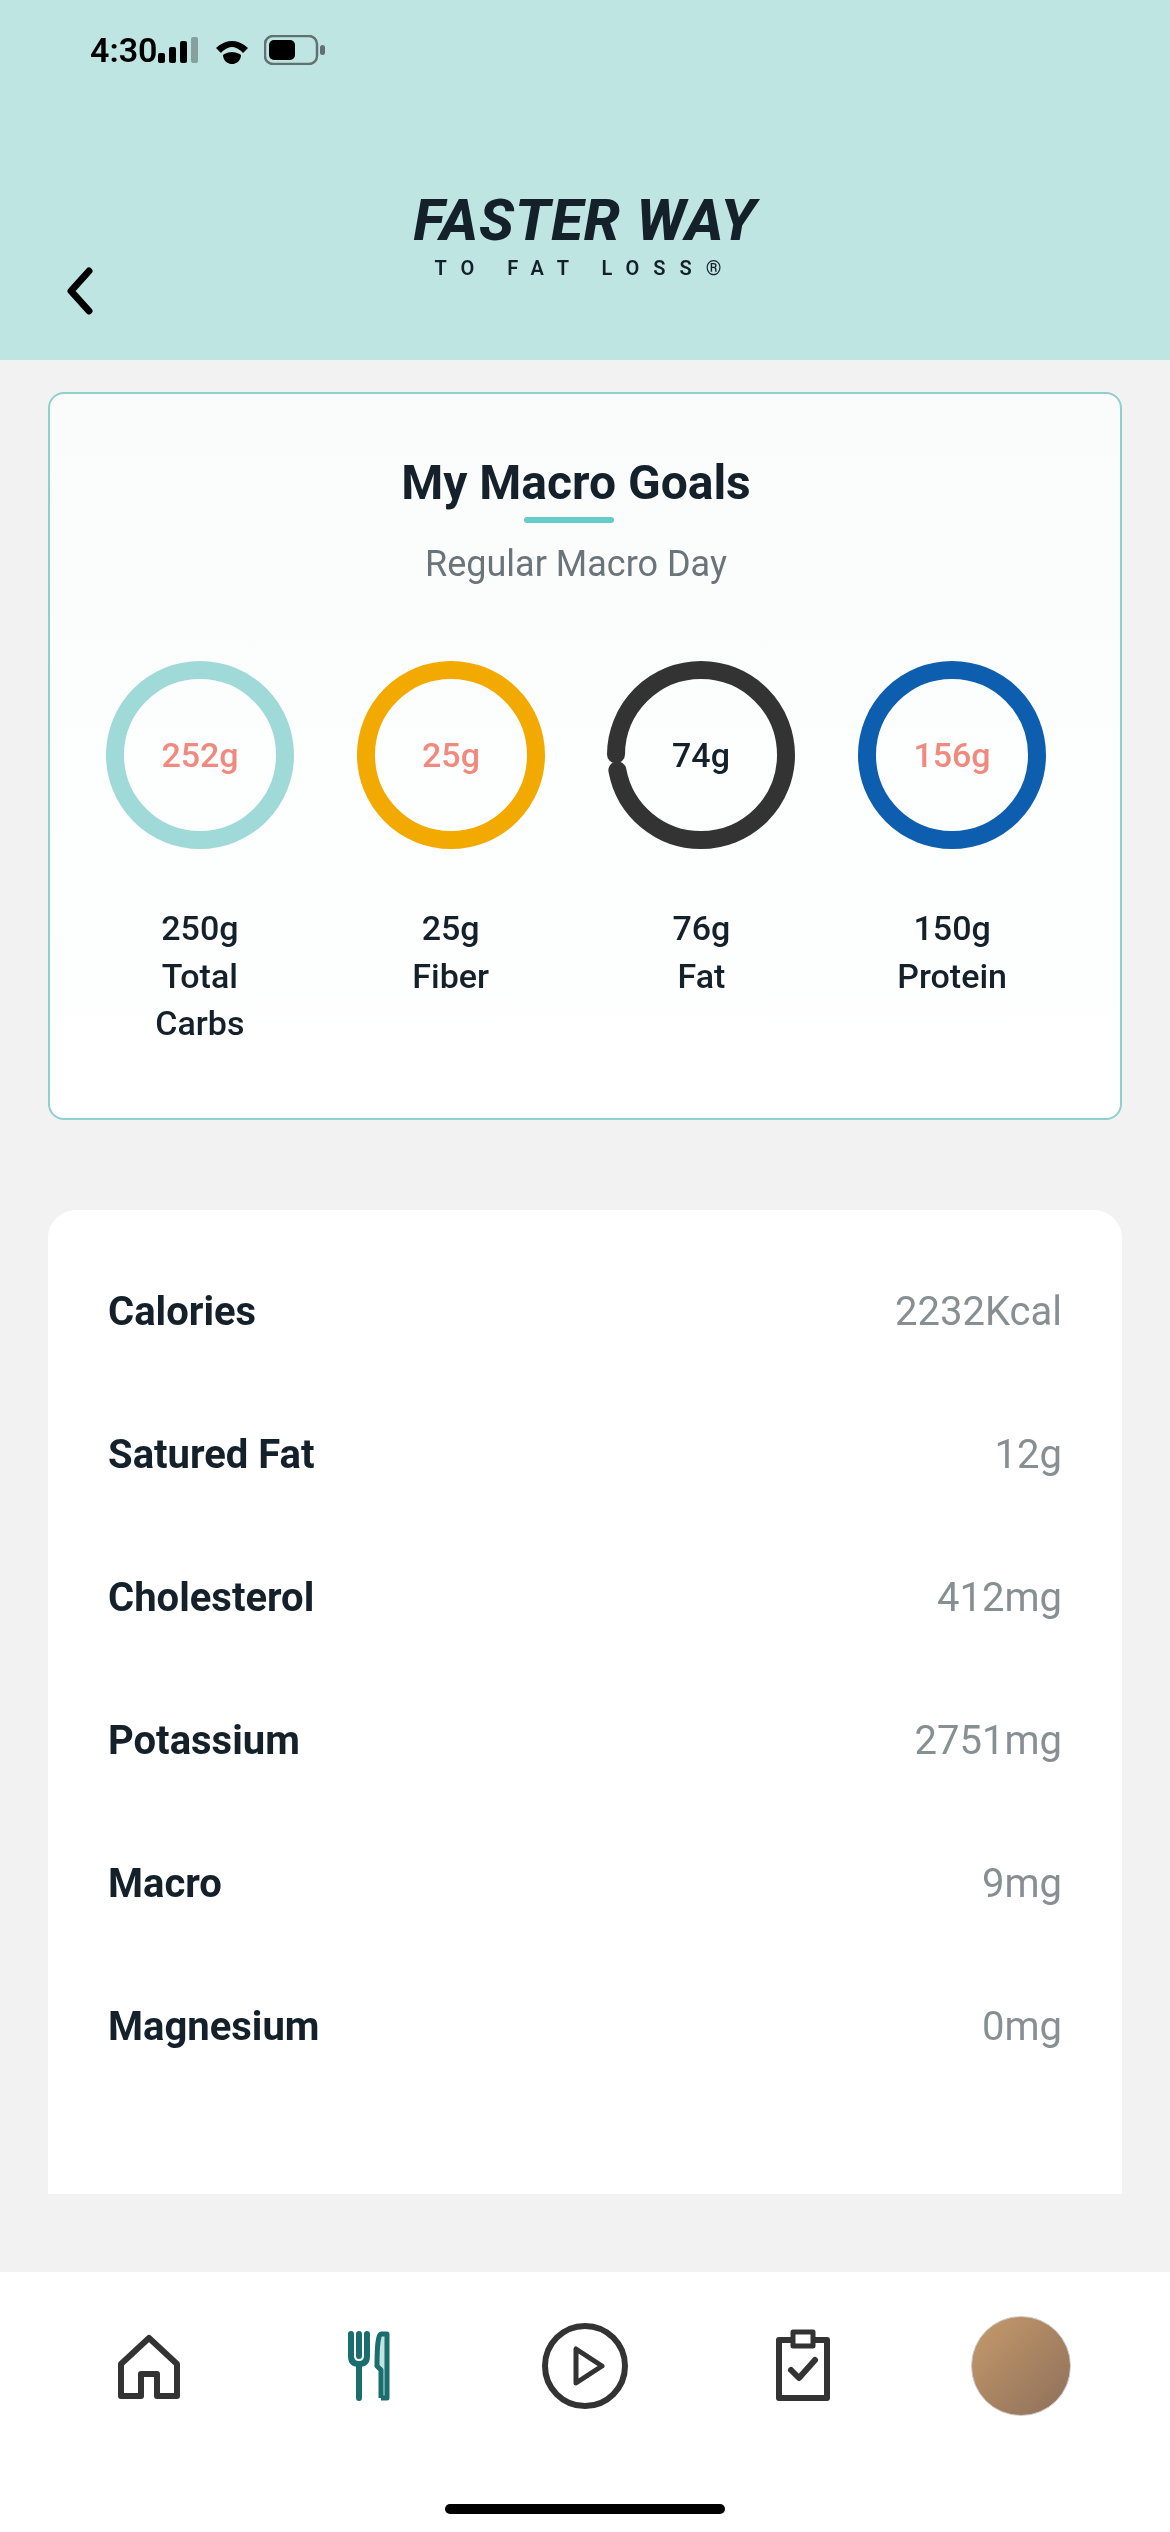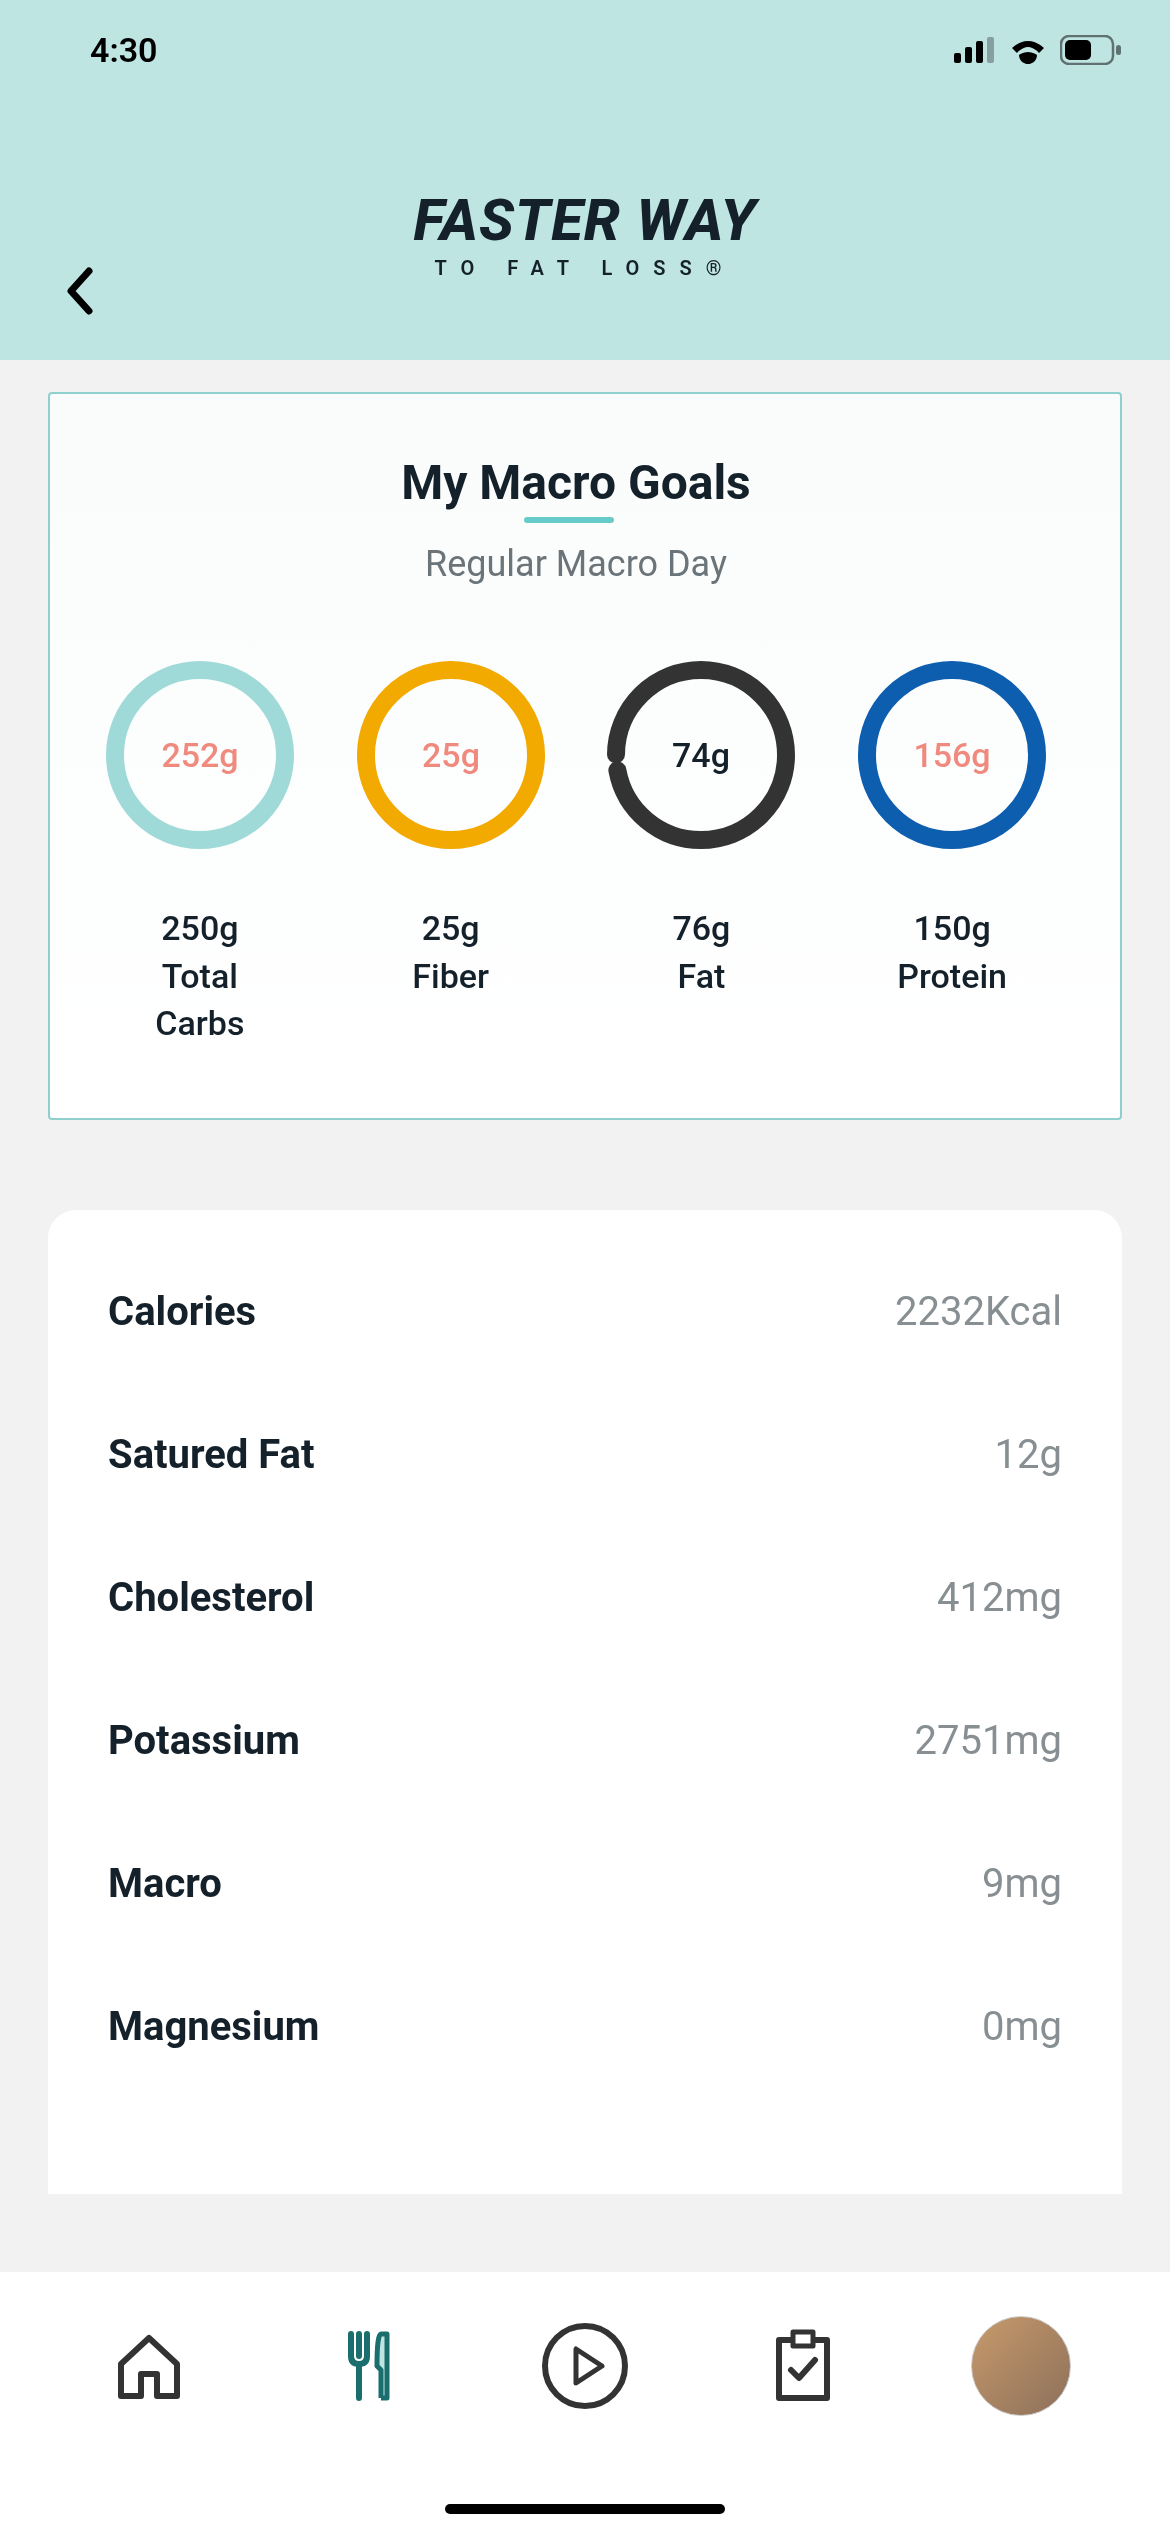--- a/index.html
+++ b/index.html
@@ -10,21 +10,20 @@
     background: #F2F2F2;
     position: relative;
     overflow: hidden;
   }
   .status-bar {
     position: absolute;
     top: 0; left: 0; right: 0;
     height: 100px;
     display: flex;
     align-items: center;
-    justify-content: space-between;
     padding: 0 48px 0 90px;
     background: #BFE5E3;
     z-index: 10;
   }
   .status-time {
     font-size: 34px;
     font-weight: 600;
     color: #000;
   }
   .status-icons {
@@ -76,21 +75,21 @@
     top: 344px;
     left: 0;
     right: 0;
     bottom: 260px;
     overflow: hidden;
   }
   .macro-card {
     margin: 48px 48px 16px 48px;
     background: linear-gradient(to bottom, #FAFCFC, #FFFFFF);
     border: 2px solid #8FCFCE;
-    border-radius: 4px;
+    border-radius: 16px;
     padding: 60px 50px 70px 32px;
     text-align: center;
   }
   .macro-title {
     font-size: 48px;
     font-weight: 700;
     color: #14202A;
     display: inline-block;
     position: relative;
   }

